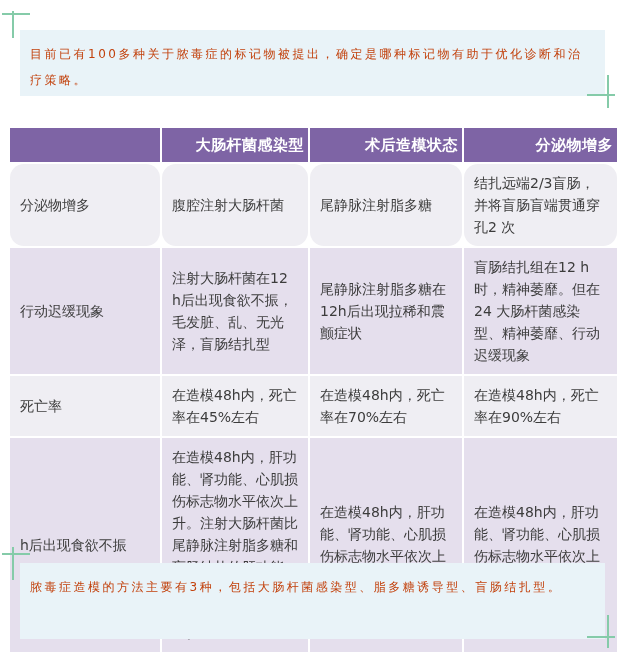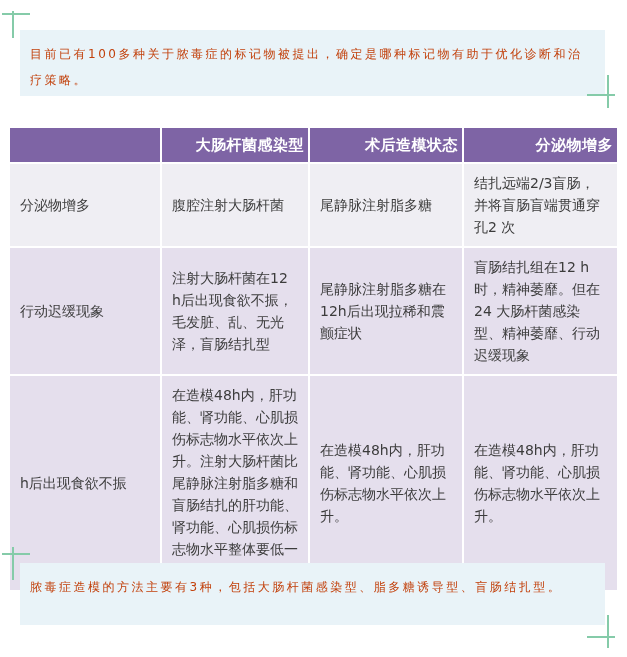--- a/index.html
+++ b/index.html
@@ -18,21 +18,21 @@
     width: 585px;
     box-sizing: border-box;
     background: #E9F3F8;
     color: #c2410c;
     font-size: 12px;
     line-height: 26px;
     letter-spacing: 2.5px;
     padding: 11px 10px;
   }
   .note-top { top: 30px; height: 66px; }
-  .note-bottom { top: 563px; height: 62px; }
+  .note-bottom { top: 563px; height: 76px; }
 
   
   .xline { position: absolute; background: #85CBA9; }
 
   
   .table-wrap { position: absolute; left: 8px; top: 126px; width: 611px; }
   table.sepsis {
     width: 611px;
     border-collapse: separate;
     border-spacing: 2px;
@@ -56,21 +56,21 @@
     padding: 8px 10px;
     vertical-align: middle;
     text-align: left;
     word-break: break-all;
   }
   tr.r-light td { background: #EFEEF3; }
   tr.r-lav td { background: #E5DFED; }
   td.label-cell { text-align: center; padding: 8px 6px; }
   td.c-center { text-align: center; margin-left: 20px; }
   td.v-top { vertical-align: top; }
-  tr.row-1 td { height: 62px; }
+  tr.row-1 td { height: 62px; border-radius: 14px; }
   tr.row-2 td { height: 82px; }
   tr.row-3 td { height: 42px; }
   tr.row-4 td { height: 147px; }
 </style>
 </head>
 <body>
 
 <div class="note-box note-top">
   <span>目前已有100多种关于脓毒症的标记物被提出，确定是哪种标记物有助于优化诊断和治疗策略。</span>
 </div>
@@ -107,20 +107,26 @@
         <td class="c-center">腹腔注射大肠杆菌</td>
         <td class="c-center">尾静脉注射脂多糖</td>
         <td>结扎远端2/3盲肠，并将盲肠盲端贯通穿孔2 次</td>
       </tr>
       <tr class="r-lav row-2">
         <td class="label-cell">行动迟缓现象</td>
         <td>注射大肠杆菌在12 h后出现食欲不振，毛发脏、乱、无光泽，盲肠结扎型</td>
         <td>尾静脉注射脂多糖在12h后出现拉稀和震颤症状</td>
         <td>盲肠结扎组在12 h 时，精神萎靡。但在24 大肠杆菌感染型、精神萎靡、行动迟缓现象</td>
       </tr>
+      <tr class="r-light row-3">
+        <td class="label-cell">死亡率</td>
+        <td>在造模48h内，死亡率在45%左右</td>
+        <td>在造模48h内，死亡率在70%左右</td>
+        <td>在造模48h内，死亡率在90%左右</td>
+      </tr>
       <tr class="r-lav row-4">
         <td class="label-cell">h后出现食欲不振</td>
         <td>在造模48h内，肝功能、肾功能、心肌损伤标志物水平依次上升。注射大肠杆菌比尾静脉注射脂多糖和盲肠结扎的肝功能、肾功能、心肌损伤标志物水平整体要低一些。</td>
         <td class="v-top">在造模48h内，肝功能、肾功能、心肌损伤标志物水平依次上升。</td>
         <td class="v-top">在造模48h内，肝功能、肾功能、心肌损伤标志物水平依次上升。</td>
       </tr>
     </tbody>
   </table>
 </div>
 

